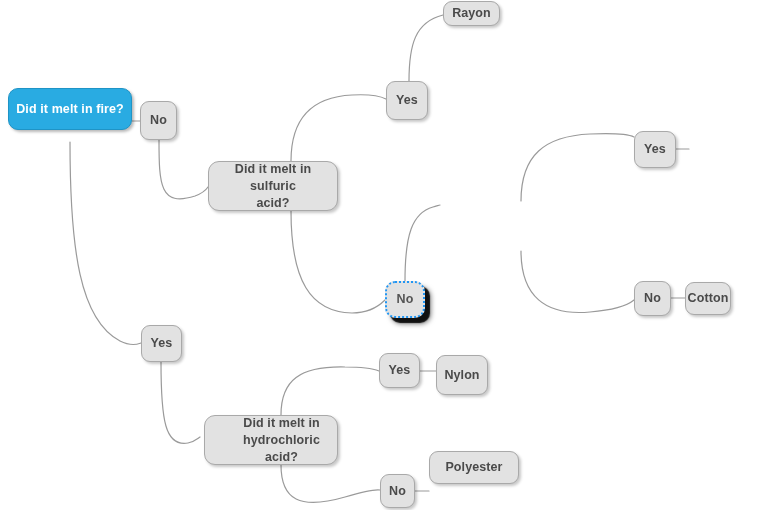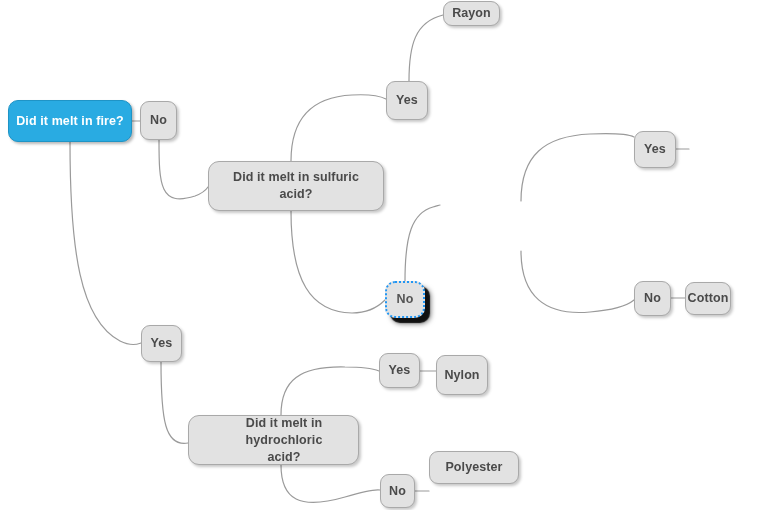--- a/index.html
+++ b/index.html
@@ -79,30 +79,30 @@
       <path d="M 676,149 L 689,149" fill="none" stroke="#9a9a9a" stroke-width="1.2" stroke-linecap="round"></path>
       <path d="M 521,251 C 521,296 545,316 590,312 C 614,310 628,305 634,300" fill="none" stroke="#9a9a9a" stroke-width="1.2" stroke-linecap="round"></path>
       <path d="M 671,298 L 685,298" fill="none" stroke="#9a9a9a" stroke-width="1.2" stroke-linecap="round"></path>
       <path d="M 70,142 C 70,250 80,320 120,341 C 132,347 138,344 141,343" fill="none" stroke="#9a9a9a" stroke-width="1.2" stroke-linecap="round"></path>
       <path d="M 161,362 C 161,420 165,447 188,443 C 194,442 197,439 200,437" fill="none" stroke="#9a9a9a" stroke-width="1.2" stroke-linecap="round"></path>
       <path d="M 281,415 C 281,380 300,366 345,367 C 366,367 374,369 379,371" fill="none" stroke="#9a9a9a" stroke-width="1.2" stroke-linecap="round"></path>
       <path d="M 420,371 L 436,371" fill="none" stroke="#9a9a9a" stroke-width="1.2" stroke-linecap="round"></path>
       <path d="M 281,465 C 281,500 300,510 345,497 C 362,492 374,489 380,490" fill="none" stroke="#9a9a9a" stroke-width="1.2" stroke-linecap="round"></path>
       <path d="M 415,491 L 429,491" fill="none" stroke="#9a9a9a" stroke-width="1.2" stroke-linecap="round"></path>
     </svg>
-<div class="node root" style="left: 8px; top: 100px; width: 124px; height: 42px;">Did it melt in fire?</div>
+<div class="node root" style="left: 8px; top: 88px; width: 124px; height: 42px;">Did it melt in fire?</div>
     <div class="node" style="left: 140px; top: 101px; width: 37px; height: 39px;">No</div>
-    <div class="node wide" style="left: 208px; top: 161px; width: 176px; height: 50px;">Did it melt in sulfuric
+    <div class="node wide" style="left: 208px; top: 161px; width: 130px; height: 50px;">Did it melt in sulfuric
 acid?</div>
     <div class="node" style="left: 386px; top: 81px; width: 42px; height: 39px;">Yes</div>
     <div class="node" style="left: 443px; top: 1px; width: 57px; height: 25px;">Rayon</div>
     <div class="node selected" style="left: 385px; top: 281px; width: 40px; height: 37px;">No</div>
     <div class="node" style="left: 634px; top: 131px; width: 42px; height: 37px;">Yes</div>
     <div class="node" style="left: 634px; top: 281px; width: 37px; height: 35px;">No</div>
     <div class="node" style="left: 685px; top: 282px; width: 46px; height: 33px;">Cotton</div>
     <div class="node" style="left: 141px; top: 325px; width: 41px; height: 37px;">Yes</div>
-    <div class="node wide" style="left: 188px; top: 415px; width: 171px; height: 50px; padding-left: 27px;">Did it melt in  hydrochloric
+    <div class="node wide" style="left: 204px; top: 415px; width: 134px; height: 50px; padding-left: 27px;">Did it melt in  hydrochloric
 acid?</div>
     <div class="node" style="left: 379px; top: 353px; width: 41px; height: 35px;">Yes</div>
     <div class="node" style="left: 436px; top: 355px; width: 52px; height: 40px;">Nylon</div>
     <div class="node" style="left: 380px; top: 474px; width: 35px; height: 34px;">No</div>
     <div class="node" style="left: 429px; top: 451px; width: 90px; height: 33px;">Polyester</div>
   </div>
 
 </body></html>

